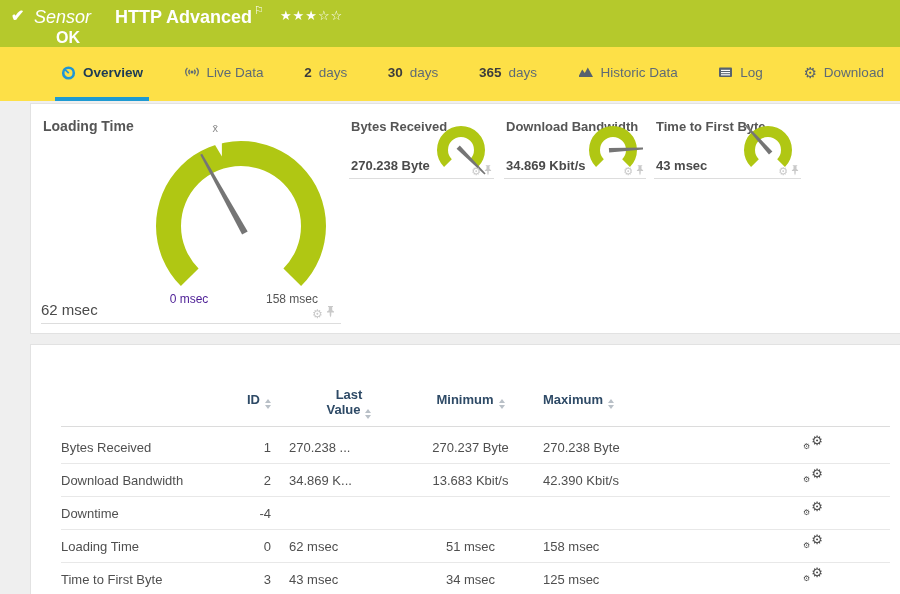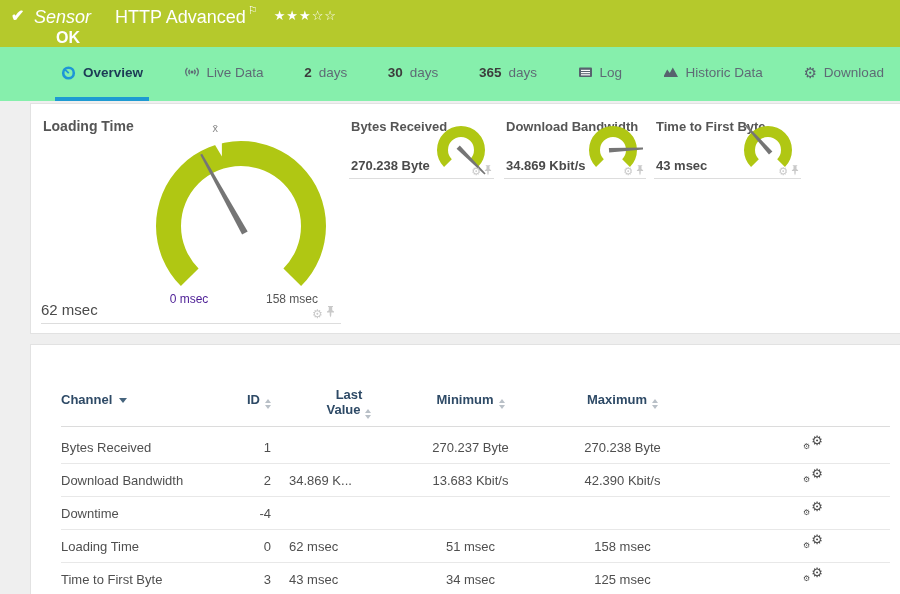--- a/index.html
+++ b/index.html
@@ -5,27 +5,27 @@
   * { margin:0; padding:0; box-sizing:border-box; }
   html,body { width:900px; height:594px; }
   body { font-family:"Liberation Sans", sans-serif; background:#efefef; overflow:hidden; }
   .stage { position:relative; width:900px; height:594px; overflow:hidden; background:#efefef; }
 
   
   .hdr { position:absolute; left:0; top:0; width:900px; height:47px; background:#b5c92c; color:#fff; }
   .hdr .check { position:absolute; left:11px; top:6px; font-size:16px; font-weight:bold; }
   .hdr .line1 { position:absolute; left:34px; top:4px; font-size:18px; white-space:nowrap; }
   .hdr .kind { font-style:italic; font-weight:400; margin-right:24px; }
-  .hdr .title { font-weight:normal; }
+  .hdr .title { font-weight:bold; }
   .hdr .flag { font-size:11px; vertical-align:9px; margin-left:2px; }
   .hdr .stars { font-size:13px; letter-spacing:1px; margin-left:16px; vertical-align:3px; }
   .hdr .ok { position:absolute; left:56px; top:29px; font-size:16px; font-weight:bold; }
 
   
-  .tabs { position:absolute; left:0; top:47px; width:900px; height:54px; background:#86efac;
+  .tabs { position:absolute; left:0; top:47px; width:900px; height:54px; background:#fde047;
           display:flex; justify-content:space-between; align-items:stretch; padding:0 10px 0 55px; }
   .tab { display:inline-flex; align-items:center; gap:7px; font-size:13.5px; color:#5e6a75;
          padding:0 6px; cursor:pointer; border-bottom:4px solid transparent; white-space:nowrap; }
   .tab.active { color:#1c3a55; font-weight:bold; border-bottom-color:#1e9ad2; }
   .tab .num { font-weight:bold; color:#3c3c3c; }
   .tab .ticon { display:inline-flex; align-items:center; }
 
   
   .panel { position:absolute; left:30px; width:875px; background:#fff; border:1px solid #e2e2e2; }
   .gauge-panel { top:103px; height:231px; }
@@ -49,21 +49,21 @@
   .scard .card-icons { right:2px; top:49px; font-size:11px; }
 
   
   .thead { position:absolute; left:30px; right:14px; top:38px; height:44px; border-bottom:1px solid #dcdcdc;
            font-size:13px; font-weight:bold; color:#2e4a66; }
   .thead > span, .trow > span { position:absolute; display:block; line-height:33px; white-space:nowrap; }
   .c-channel { left:0; width:180px; text-align:left; }
   .c-id      { left:180px; width:30px; text-align:right; }
   .c-last    { left:228px; width:120px; text-align:left; }
   .c-min     { left:340px; width:139px; text-align:center; }
-  .c-max     { left:465px; width:193px; text-align:center; }
+  .c-max     { left:482px; width:193px; text-align:left; }
   .c-act     { left:722px; width:60px; text-align:center; }
   .thead .c-last { text-align:center; line-height:15px; padding-top:4px; }
   .trow { position:absolute; left:30px; right:14px; height:33px; border-bottom:1px solid #e8e8e8;
           font-size:13px; color:#4f4f4f; }
   .sort { display:inline-flex; flex-direction:column; gap:2px; margin-left:5px; vertical-align:1px; }
   .sort i { display:block; width:0; height:0; border-left:3.5px solid transparent; border-right:3.5px solid transparent; }
   .sort .up { border-bottom:4px solid #b9c0c7; }
   .sort .dn { border-top:4px solid #b9c0c7; }
   .caret-down { display:inline-block; width:0; height:0; border-left:4px solid transparent;
                 border-right:4px solid transparent; border-top:5px solid #46647d; margin-left:7px; vertical-align:1px; }
@@ -110,36 +110,36 @@
       <div class="tab">
         <span class="num">30</span>
         <span>days</span>
       </div>
       <div class="tab">
         <span class="num">365</span>
         <span>days</span>
       </div>
       <div class="tab">
         <span class="ticon">
+          <svg width="16" height="14" viewBox="0 0 16 14">
+            <path d="M1,12 L1,10.5 4.2,4.5 6.8,8 9.8,2.5 15,12 Z" fill="#57626e"></path>
+          </svg>
+        </span>
+        <span>Historic Data</span>
+      </div>
+      <div class="tab">
+        <span class="ticon">
           <svg width="15" height="14" viewBox="0 0 15 14">
             <rect x="1" y="2.5" width="13" height="9.5" rx="1" fill="#57626e"></rect>
             <rect x="3" y="4.8" width="9" height="1.2" fill="#fbfbfb"></rect>
             <rect x="3" y="7" width="9" height="1.2" fill="#fbfbfb"></rect>
             <rect x="3" y="9.2" width="9" height="1.2" fill="#fbfbfb"></rect>
           </svg>
         </span>
         <span>Log</span>
-      </div>
-      <div class="tab">
-        <span class="ticon">
-          <svg width="16" height="14" viewBox="0 0 16 14">
-            <path d="M1,12 L1,10.5 4.2,4.5 6.8,8 9.8,2.5 15,12 Z" fill="#57626e"></path>
-          </svg>
-        </span>
-        <span>Historic Data</span>
       </div>
       <div class="tab">
         <span class="ticon">
           <span style="font-size:15px;line-height:1;color:#57626e">⚙</span>
         </span>
         <span>Download</span>
       </div>
     </nav>
 
   <section class="panel gauge-panel">
@@ -201,21 +201,20 @@
             <span><svg width="8" height="11" viewBox="0 0 9 12">
                 <path d="M2,0 h5 v1 h-0.8 v3.2 l1.8,1.4 v1 H5.3 v2.6 L4.5,11.5 3.7,9.2 V6.6 H1 v-1 l1.8,-1.4 V1 H2 Z" fill="currentColor"></path>
               </svg></span>
           </span>
         </div>
       </div>
   </section>
 
   <section class="panel table-panel">
     <div class="thead">
-      <span class="c-channel"><span>Channel</span><i class="caret-down"></i></span>
       <span class="c-id"><span>ID</span><span class="sort">
             <i class="up"></i>
             <i class="dn"></i>
           </span></span>
       <span class="c-last"><span>Last</span><br><span>Value</span><span class="sort">
             <i class="up"></i>
             <i class="dn"></i>
           </span></span>
       <span class="c-min"><span>Minimum</span><span class="sort">
             <i class="up"></i>
@@ -223,20 +222,21 @@
           </span></span>
       <span class="c-max"><span>Maximum</span><span class="sort">
             <i class="up"></i>
             <i class="dn"></i>
           </span></span>
     </div>
     <div id="trows">
         <div class="trow" style="top: 86px;">
           <span class="c-channel">Bytes Received</span>
           <span class="c-id">1</span>
+          <span class="c-last">270.238 ...</span>
           <span class="c-min">270.237 Byte</span>
           <span class="c-max">270.238 Byte</span>
           <span class="c-act"><span class="gearsico"><span class="g-small">⚙</span><span class="g-big">⚙</span></span></span>
         </div>
         <div class="trow" style="top: 119px;">
           <span class="c-channel">Download Bandwidth</span>
           <span class="c-id">2</span>
           <span class="c-last">34.869 K...</span>
           <span class="c-min">13.683 Kbit/s</span>
           <span class="c-max">42.390 Kbit/s</span>

